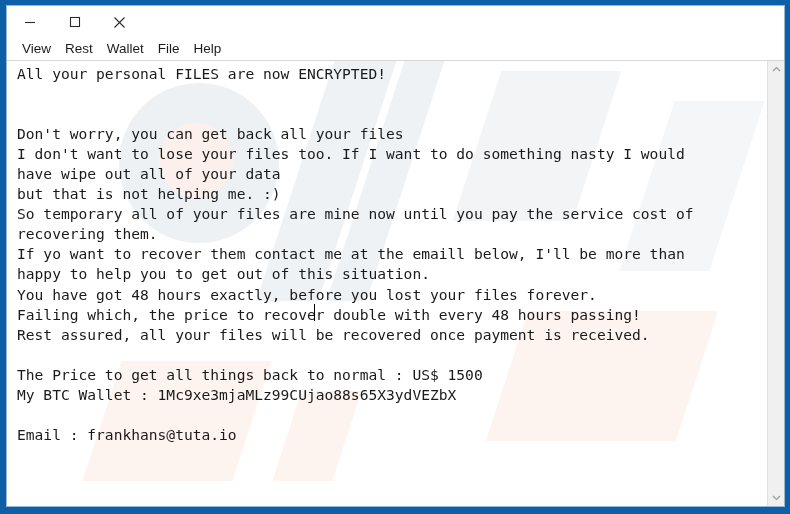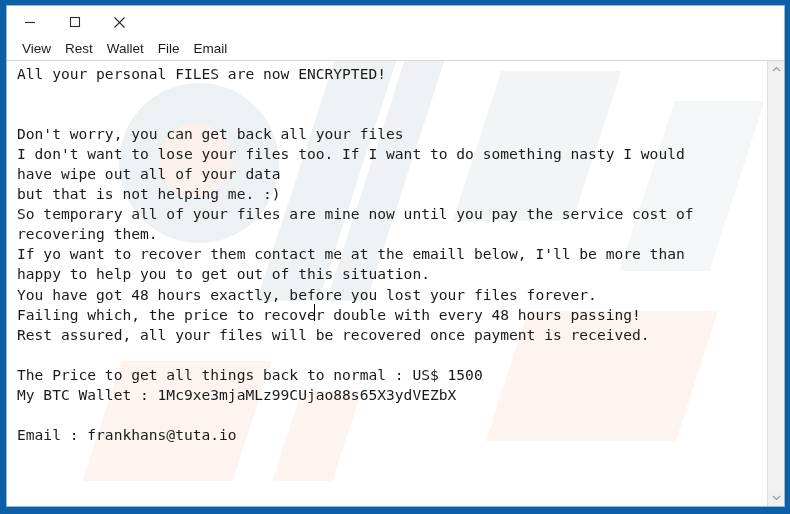--- a/index.html
+++ b/index.html
@@ -238,21 +238,21 @@
           </svg>
         </button>
       </div>
     </div>
 
     <div id="menubar">
       <div class="menu-item">View</div>
       <div class="menu-item">Rest</div>
       <div class="menu-item">Wallet</div>
       <div class="menu-item">File</div>
-      <div class="menu-item">Email</div>
+      <div class="menu-item">Help</div>
     </div>
 
     <div id="editor-area">
       <div id="textpane">
         <div id="watermark">
           <div class="wm-circle"></div>
           <div class="wm-circle2"></div>
           <div class="wm-slash s1"></div>
           <div class="wm-slash s2"></div>
           <div class="wm-slash s3"></div>

